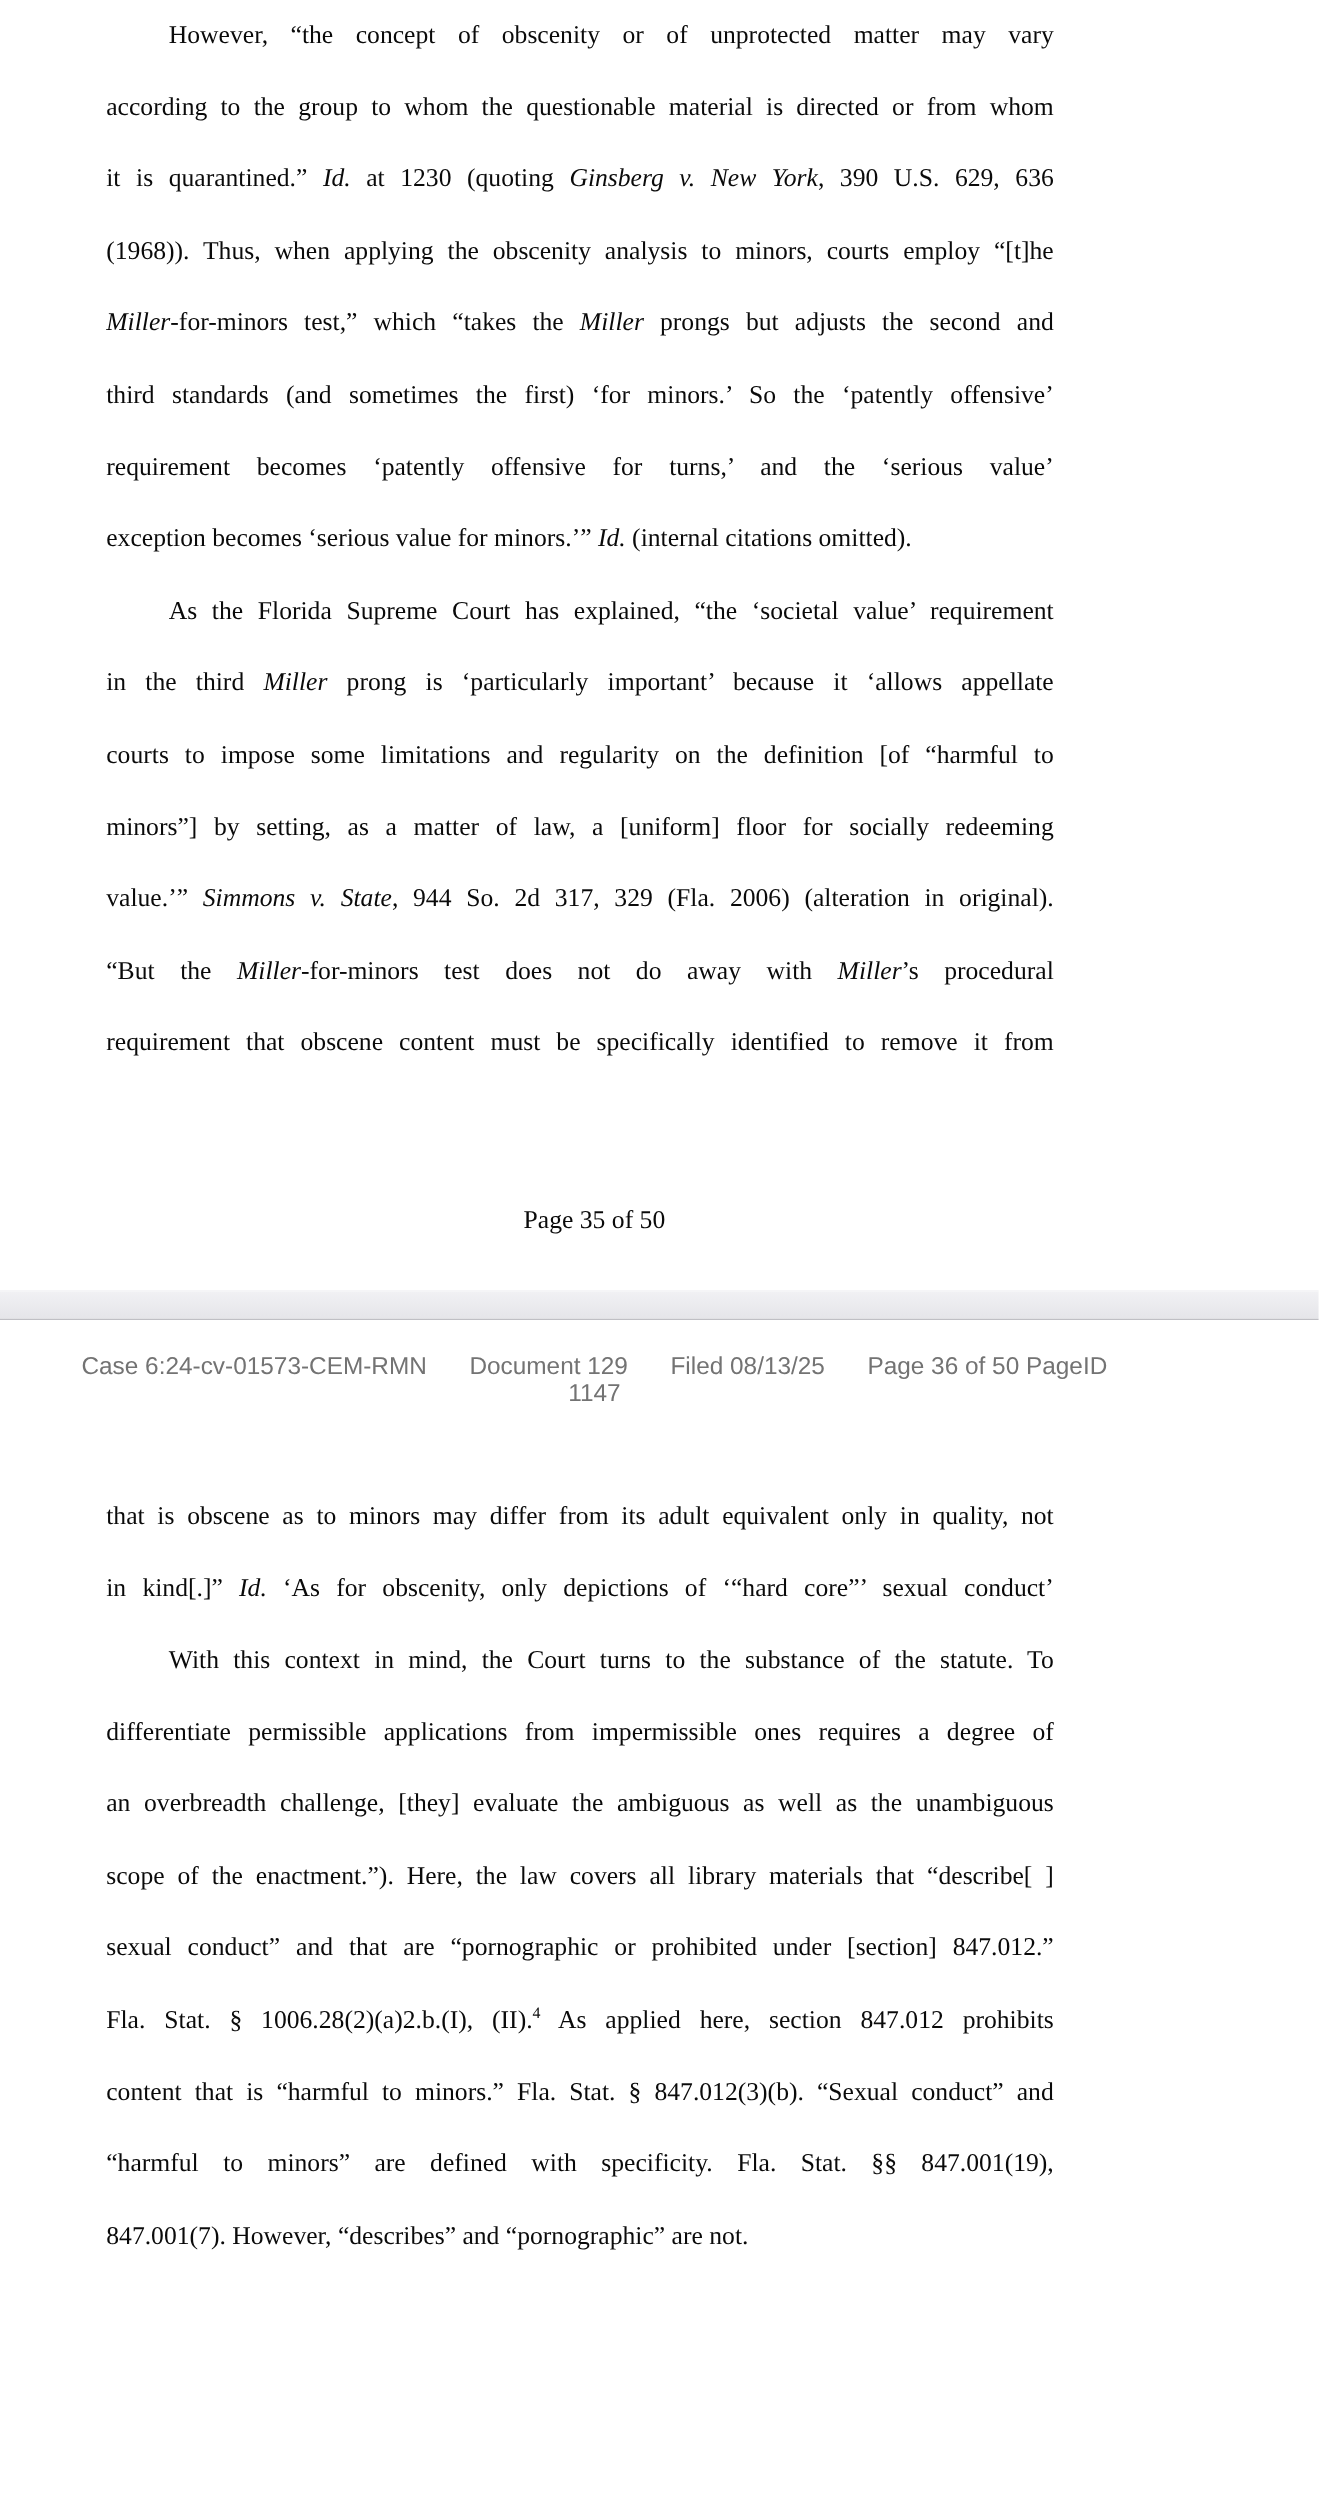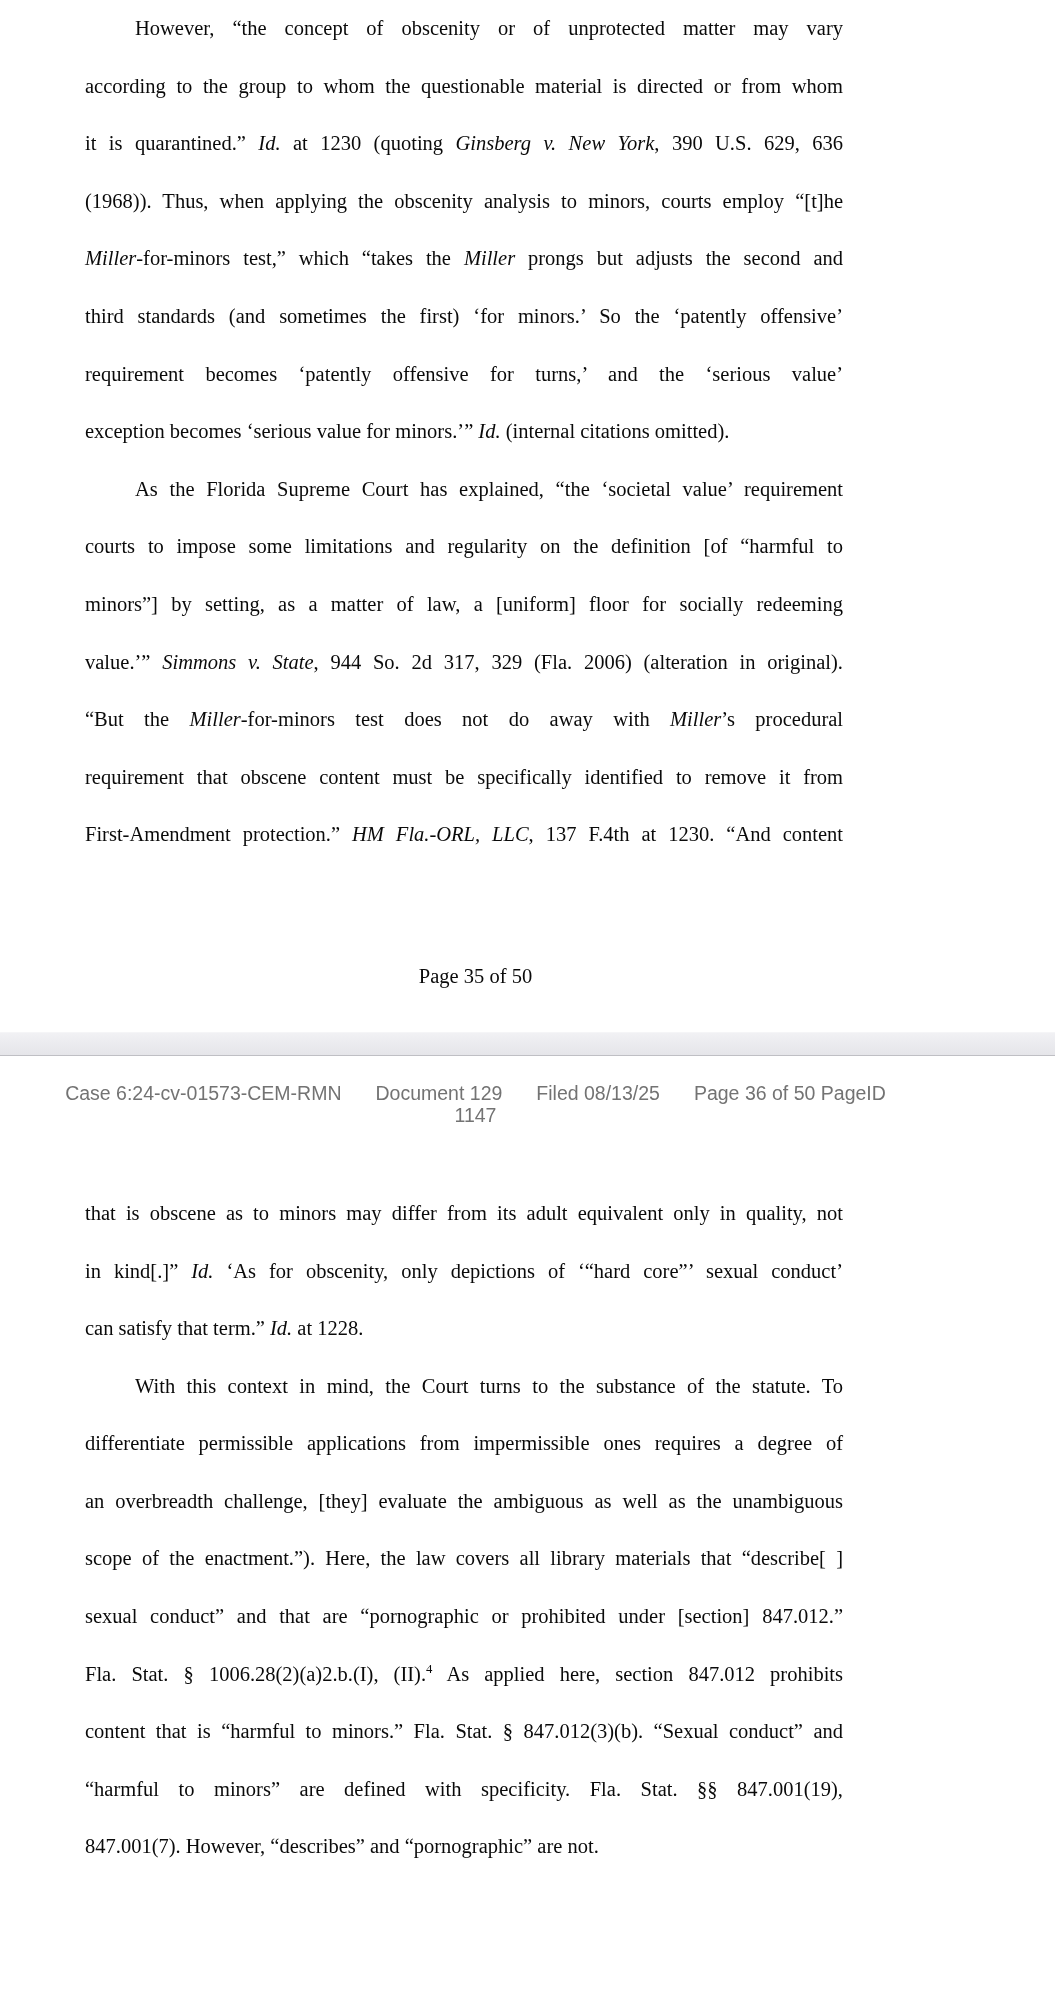--- a/index.html
+++ b/index.html
@@ -60,46 +60,45 @@
   <div class="text-block">
       <div class="line indent"><span>However, “the concept of obscenity or of unprotected matter may vary</span></div>
       <div class="line"><span>according to the group to whom the questionable material is directed or from whom</span></div>
       <div class="line"><span>it is quarantined.” </span><i>Id.</i><span> at 1230 (quoting </span><i>Ginsberg v. New York</i><span>, 390 U.S. 629, 636</span></div>
       <div class="line"><span>(1968)). Thus, when applying the obscenity analysis to minors, courts employ “[t]he</span></div>
       <div class="line"><i>Miller</i><span>-for-minors test,” which “takes the </span><i>Miller</i><span> prongs but adjusts the second and</span></div>
       <div class="line"><span>third standards (and sometimes the first) ‘for minors.’ So the ‘patently offensive’</span></div>
       <div class="line"><span>requirement becomes ‘patently offensive for turns,’ and the ‘serious value’</span></div>
       <div class="line left"><span>exception becomes ‘serious value for minors.’” </span><i>Id.</i><span> (internal citations omitted).</span></div>
       <div class="line indent"><span>As the Florida Supreme Court has explained, “the ‘societal value’ requirement</span></div>
+      <div class="line"><span>in the third </span><i>Miller</i><span> prong is ‘particularly important’ because it ‘allows appellate</span></div>
       <div class="line"><span>courts to impose some limitations and regularity on the definition [of “harmful to</span></div>
       <div class="line"><span>minors”] by setting, as a matter of law, a [uniform] floor for socially redeeming</span></div>
       <div class="line"><span>value.’” </span><i>Simmons v. State</i><span>, 944 So. 2d 317, 329 (Fla. 2006) (alteration in original).</span></div>
       <div class="line"><span>“But the </span><i>Miller</i><span>-for-minors test does not do away with </span><i>Miller</i><span>’s procedural</span></div>
       <div class="line"><span>requirement that obscene content must be specifically identified to remove it from</span></div>
-      <div class="line"><span>First-Amendment protection.” </span><i>HM Fla.-ORL, LLC</i><span>, 137 F.4th at 1230. “And content</span></div>
     </div>
   <div class="page-footer"><span>Page </span><b>35</b><span> of </span><b>50</b></div>
 </div>
 
 <div class="page-divider"></div>
 
 <div class="doc-page">
   <div class="case-stamp" style="color: #737373;">
     <div class="stamp-row">
         <span>Case 6:24-cv-01573-CEM-RMN</span>
         <span>Document 129</span>
         <span>Filed 08/13/25</span>
         <span>Page 36 of 50 PageID</span>
       </div>
     <div class="stamp-row2">1147</div>
   </div>
   <div class="text-block p36-body">
       <div class="line"><span>that is obscene as to minors may differ from its adult equivalent only in quality, not</span></div>
       <div class="line"><span>in kind[.]” </span><i>Id.</i><span> ‘As for obscenity, only depictions of ‘“hard core”’ sexual conduct’</span></div>
-      <div class="line left"><span>can satisfy that term.” </span><i>Id.</i><span> at 1228.</span></div>
       <div class="line indent"><span>With this context in mind, the Court turns to the substance of the statute. To</span></div>
       <div class="line"><span>differentiate permissible applications from impermissible ones requires a degree of</span></div>
       <div class="line"><span>an overbreadth challenge, [they] evaluate the ambiguous as well as the unambiguous</span></div>
       <div class="line"><span>scope of the enactment.”). Here, the law covers all library materials that “describe[ ]</span></div>
       <div class="line"><span>sexual conduct” and that are “pornographic or prohibited under [section] 847.012.”</span></div>
       <div class="line"><span>Fla. Stat. § 1006.28(2)(a)2.b.(I), (II).</span><sup>4</sup><span> As applied here, section 847.012 prohibits</span></div>
       <div class="line"><span>content that is “harmful to minors.” Fla. Stat. § 847.012(3)(b). “Sexual conduct” and</span></div>
       <div class="line"><span>“harmful to minors” are defined with specificity. Fla. Stat. §§ 847.001(19),</span></div>
       <div class="line left"><span>847.001(7). However, “describes” and “pornographic” are not.</span></div>
     </div>

